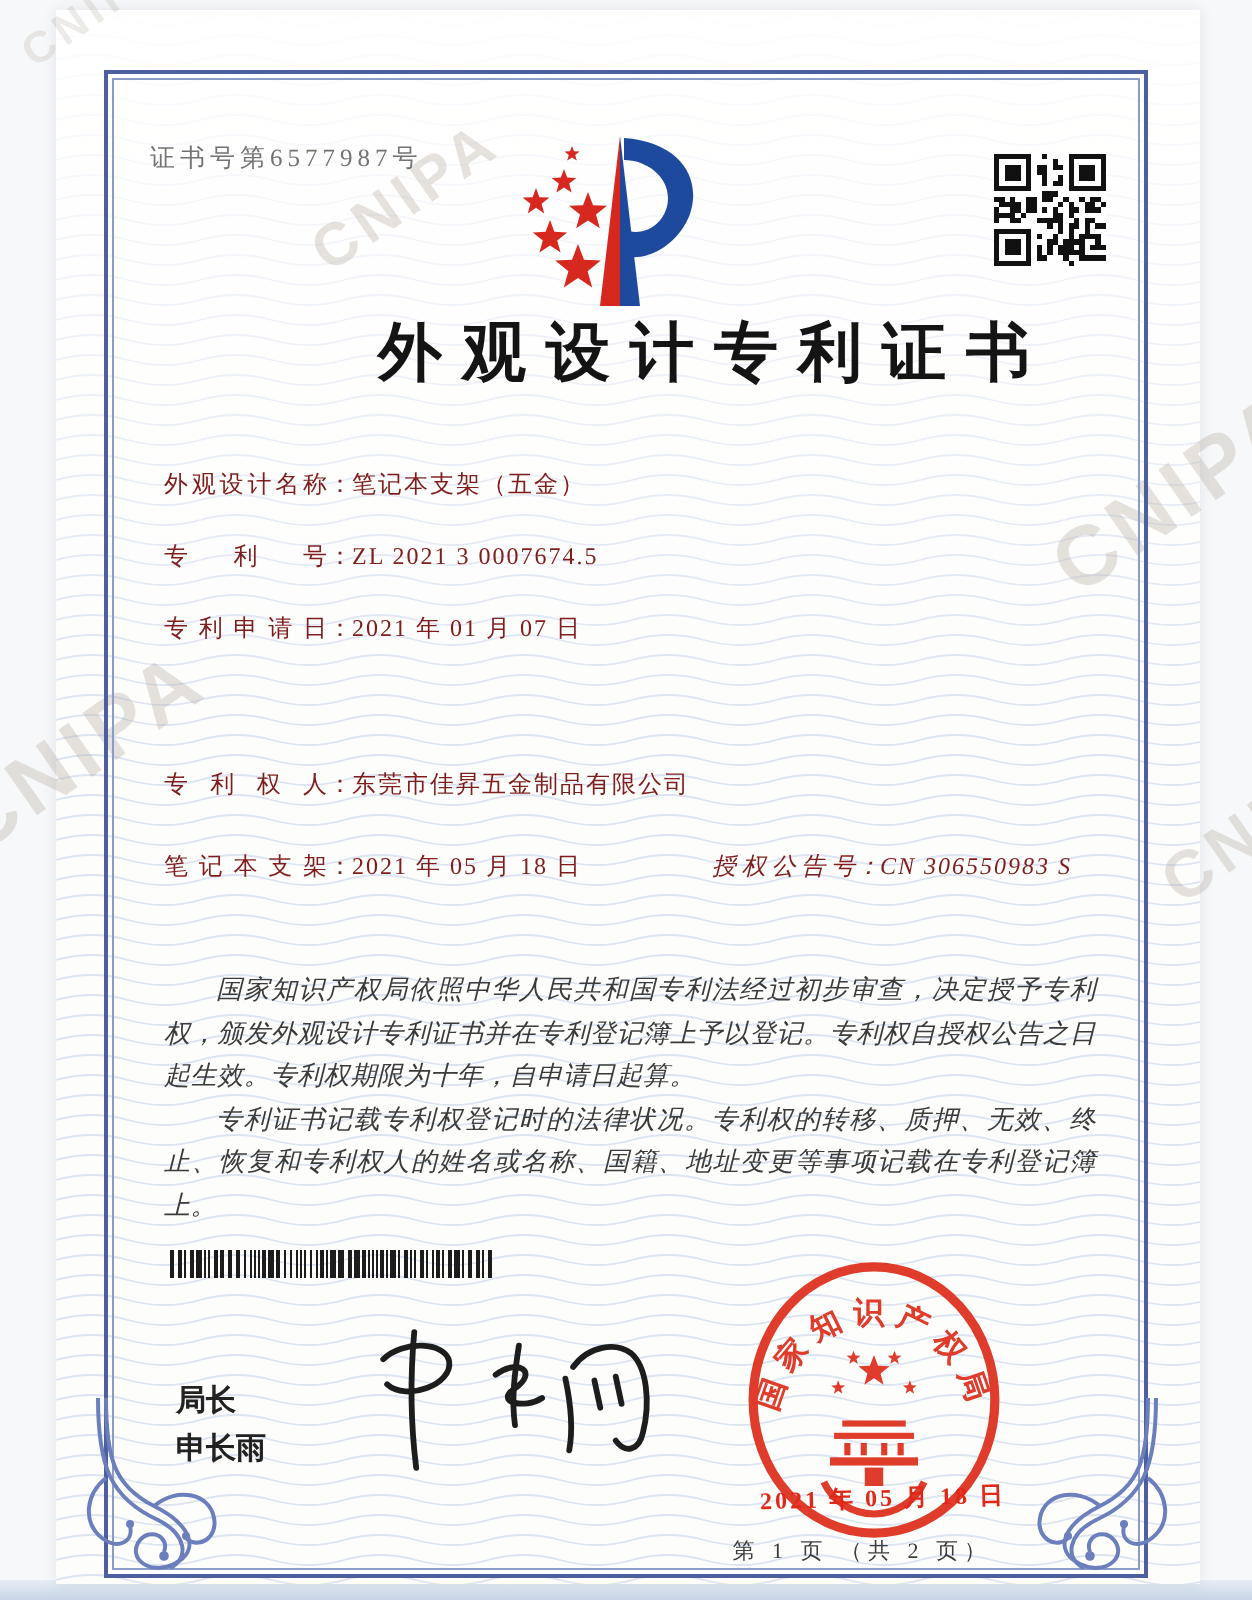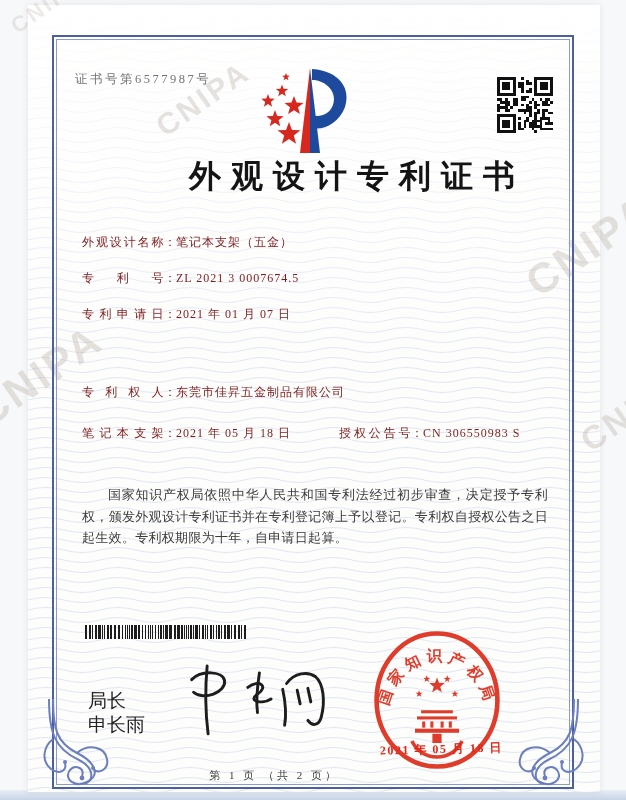--- a/index.html
+++ b/index.html
@@ -26,34 +26,34 @@
   .qr{position:absolute;left:469px;top:72px;}
   .doc-title{position:absolute;left:24px;top:150px;width:610px;text-align:center;
          font-size:32px;font-weight:bold;letter-spacing:10px;color:#141414;}
 
   .fields{position:absolute;left:54px;top:226px;width:470px;font-size:12px;color:#7f1d1d;}
   .frow{position:relative;height:36px;line-height:22px;letter-spacing:0.5px;}
   .frow.gap{height:41px;margin-top:42px;}
   .flabel{display:inline-block;width:82px;text-align:justify;text-align-last:justify;vertical-align:top;}
   .fcolon{display:inline-block;width:12px;}
   .fvalue{letter-spacing:1px;}
-  .fpair2{margin-left:48px;}
+  .fpair2{margin-left:65px;font-style:italic;}
 
   .paras{position:absolute;left:54px;top:479px;width:466px;font-size:13px;line-height:21.5px;
-         color:#3b3b3b;text-align:justify;}
+         color:#3b3b3b;text-align:justify;font-style:italic;}
   .paras p{margin:0;text-indent:2em;letter-spacing:0.3px;}
 
   .barcode{position:absolute;left:57px;top:620px;}
   .signer{position:absolute;left:60px;top:684px;font-family:"Liberation Sans","DejaVu Sans",sans-serif;
-         font-size:19px;font-weight:400;color:#222;line-height:24px;}
+         font-size:15px;font-weight:700;color:#222;line-height:24px;}
   .signature{position:absolute;left:152px;top:655px;}
   .seal{position:absolute;left:345px;top:625px;mix-blend-mode:multiply;opacity:0.94;}
   .seal-date{position:absolute;left:352px;top:736px;z-index:6;color:#e02818;font-weight:bold;
          font-size:12px;letter-spacing:1.5px;transform:rotate(-1.5deg);white-space:nowrap;}
-  .footer-page{position:absolute;left:24px;top:763px;width:444px;text-align:center;
+  .footer-page{position:absolute;left:24px;top:763px;width:444px;text-align:right;
          font-size:11px;letter-spacing:3px;color:#3c3c3c;}
   .flourish{position:absolute;z-index:5;}
   .flourish.fl-left{left:5px;top:694px;}
   .flourish.fl-right{left:466px;top:694px;transform:scaleX(-1);}
   :root{--border-blue:#4d5f9e;--seal-red:#dd2f1d;--logo-blue:#1e4a9e;--logo-red:#d6281e;}
 </style>
 </head>
 <body>
 
 <div class="photo">
@@ -248,20 +248,21 @@
         <div class="frow gap">
           <span class="flabel">专利权人</span><span class="fcolon">：</span><span class="fvalue">东莞市佳昇五金制品有限公司</span>
         </div>
         <div class="frow">
           <span class="flabel">笔记本支架</span><span class="fcolon">：</span><span class="fvalue">2021 年 05 月 18 日</span><span class="fpair2"><span class="flabel" style="width:72px;">授权公告号</span><span class="fcolon">：</span><span class="fvalue">CN 306550983 S</span></span>
         </div>
       </div>
 
       <div class="paras">
         <p>国家知识产权局依照中华人民共和国专利法经过初步审查，决定授予专利权，颁发外观设计专利证书并在专利登记簿上予以登记。专利权自授权公告之日起生效。专利权期限为十年，自申请日起算。</p>
+        <p>专利证书记载专利权登记时的法律状况。专利权的转移、质押、无效、终止、恢复和专利权人的姓名或名称、国籍、地址变更等事项记载在专利登记簿上。</p>
       </div>
 
       <svg class="barcode" width="164" height="14" viewBox="0 0 164 14">
         <g id="barcode-bars" fill="#1c1c1c">
             <rect x="0" y="0" width="2" height="14"></rect>
             <rect x="4" y="0" width="2" height="14"></rect>
             <rect x="7" y="0" width="1" height="14"></rect>
             <rect x="10" y="0" width="2" height="14"></rect>
             <rect x="13" y="0" width="3" height="14"></rect>
             <rect x="17" y="0" width="1" height="14"></rect>

